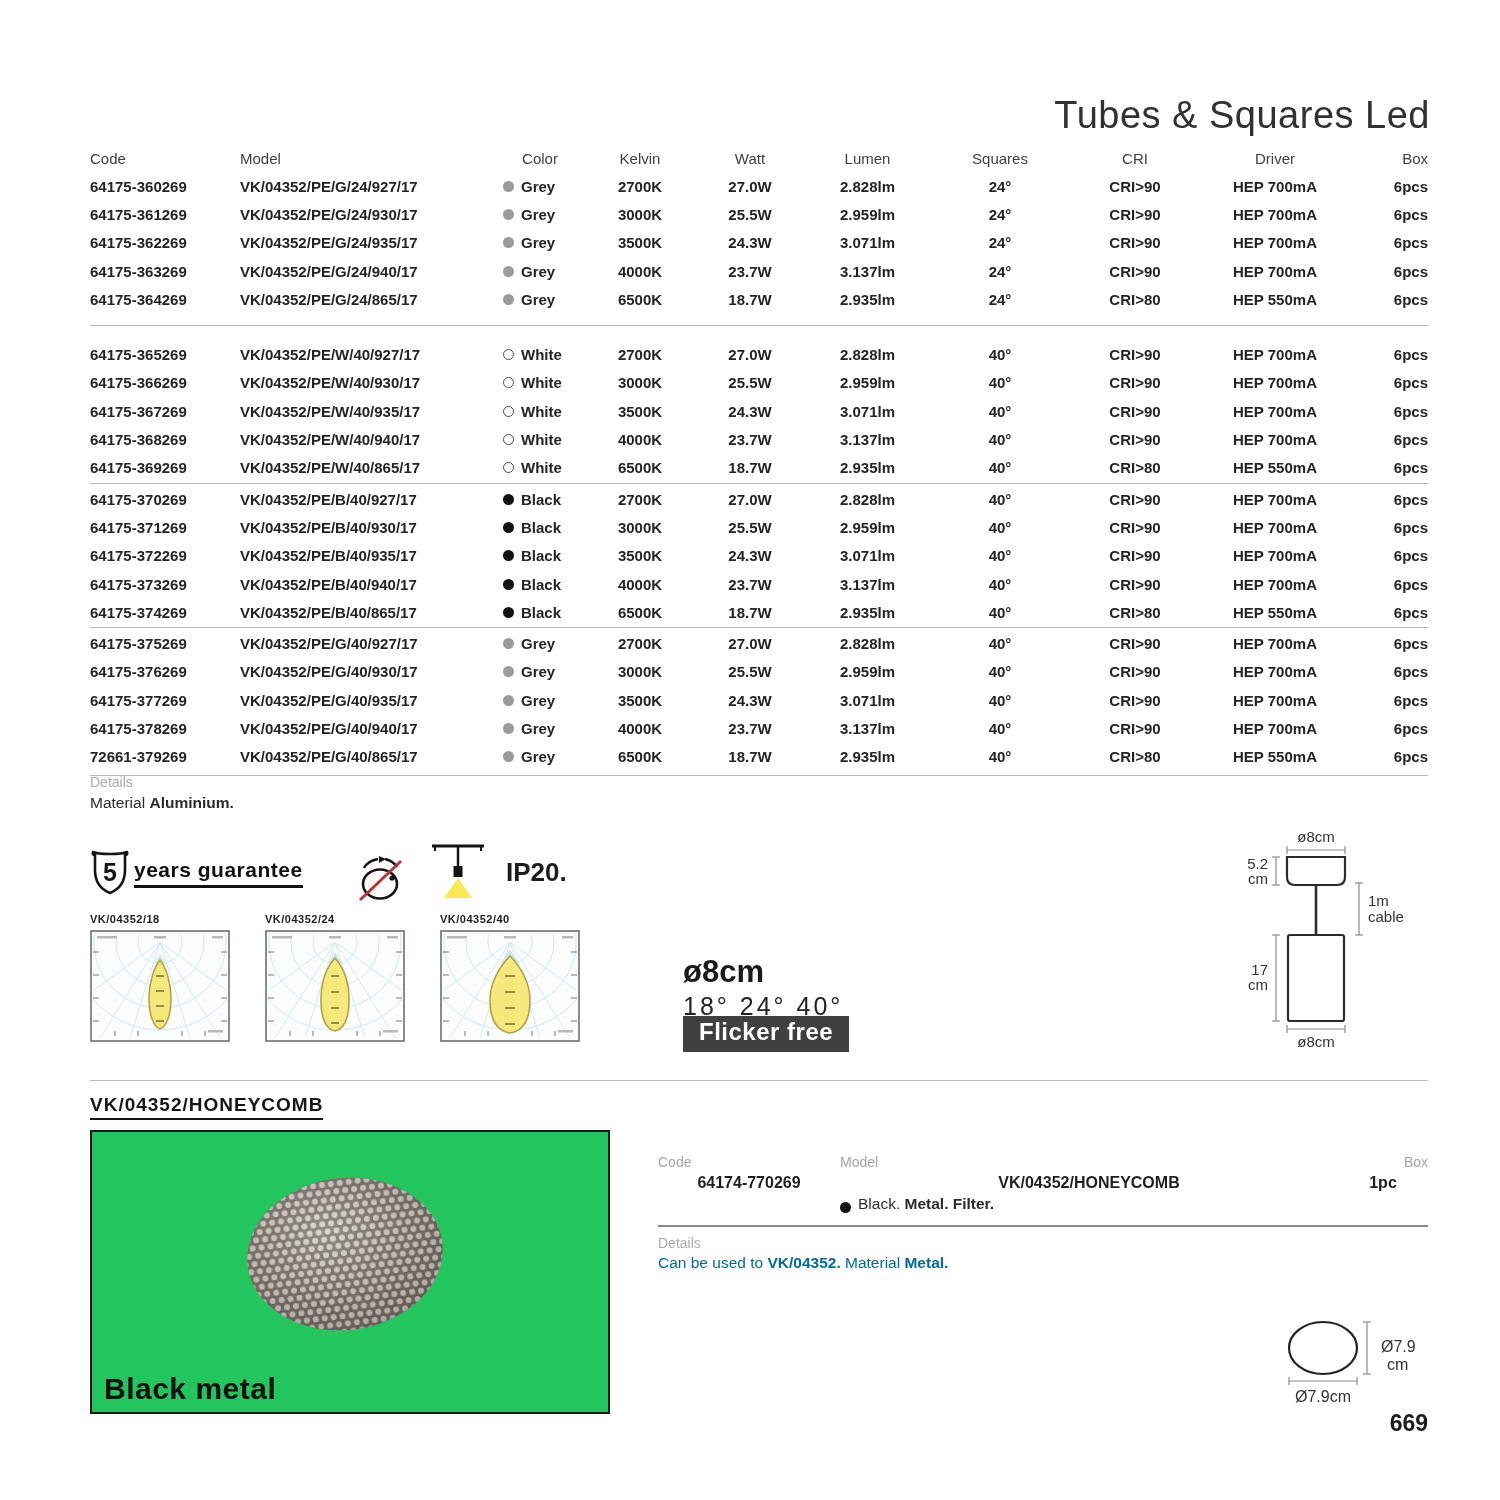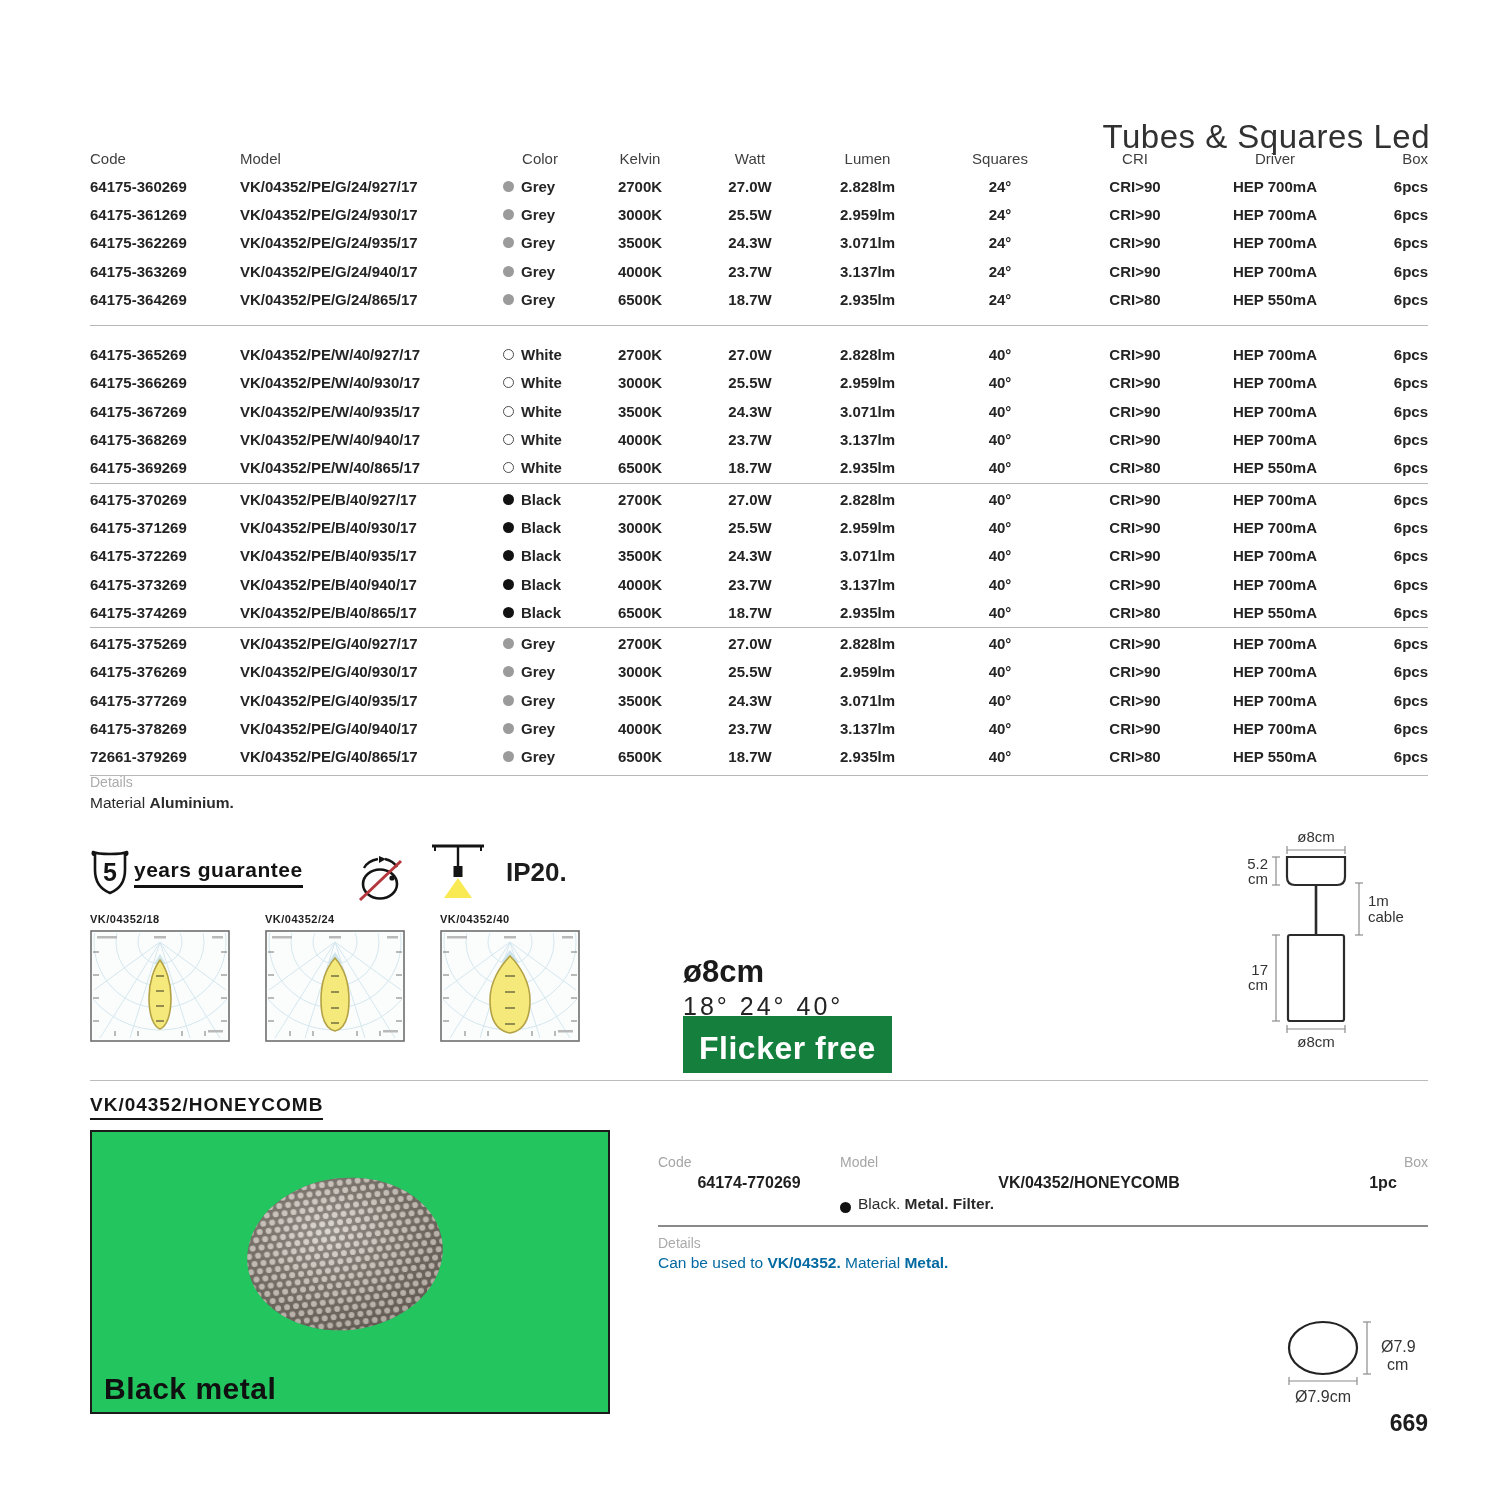--- a/index.html
+++ b/index.html
@@ -1,21 +1,21 @@
 <!DOCTYPE html>
 <html><head>
 <meta charset="utf-8">
 <style>
   html,body{margin:0;padding:0;background:#ffffff;}
   .page{position:relative;width:1500px;height:1500px;margin:0 auto;background:#fff;overflow:hidden;
         font-family:"Liberation Sans","DejaVu Sans",sans-serif;color:#2b2b2b;}
   .abs{position:absolute;}
 
   
-  .page-title{position:absolute;right:70px;top:94px;font-size:33px;font-weight:400;color:#313131;letter-spacing:.5px;margin-top:24px;}
+  .page-title{position:absolute;right:70px;top:94px;font-size:38px;font-weight:400;color:#313131;letter-spacing:.5px;}
 
   
   .table-wrap{position:absolute;left:90px;top:144px;width:1338px;}
   .thead,.trow{display:grid;grid-template-columns:150px 255px 90px 110px 110px 125px 140px 130px 150px 78px;align-items:center;}
   .thead{height:28px;font-size:15px;color:#3f3f3f;}
   .trow{height:28.3px;font-size:15px;font-weight:700;color:#242424;}
   .c-code,.c-model{text-align:left;}
   .c-mid{text-align:center;}
   .c-box{text-align:right;}
   .c-color{display:flex;align-items:center;gap:7px;padding-left:8px;}
@@ -41,22 +41,22 @@
   .ip-rating{position:absolute;left:506px;top:857px;font-size:26px;font-weight:700;color:#1c1c1c;}
 
   
   .figure{position:absolute;top:913px;width:150px;}
   .fig-18{left:90px;} .fig-24{left:265px;} .fig-40{left:440px;}
   .figure .flabel{font-size:11px;font-weight:700;letter-spacing:.5px;color:#1e1e1e;margin-bottom:5px;}
 
   
   .size-diameter{position:absolute;left:683px;top:954px;font-size:31px;font-weight:700;color:#1a1a1a;}
   .size-beams{position:absolute;left:683px;top:992px;font-size:25px;color:#232323;letter-spacing:3px;}
-  .flicker-badge{position:absolute;left:683px;top:1016px;background:#15803d;color:#fff;
-                 font-size:32px;font-weight:700;padding:14px 16px 6px 16px;letter-spacing:.5px;}
+  .flicker-badge{position:absolute;left:683px;top:1016px;background:#404040;color:#fff;
+                 font-size:24px;font-weight:700;padding:2px 16px 6px 16px;letter-spacing:.5px;}
 
   
   .big-hr{position:absolute;left:90px;top:1080px;width:1338px;height:0;border-top:1px solid #bcbcbc;}
 
   
   .hc-heading{position:absolute;left:90px;top:1094px;font-size:19px;font-weight:700;letter-spacing:1px;color:#161616;
               border-bottom:2.5px solid #161616;padding-bottom:2px;}
   .photo-box{position:absolute;left:90px;top:1130px;width:516px;height:280px;border:2px solid #1b1b1b;background:#22c55e;}
   .photo-caption{position:absolute;left:12px;bottom:6px;font-size:30px;font-weight:700;color:#101010;letter-spacing:.5px;}
 

